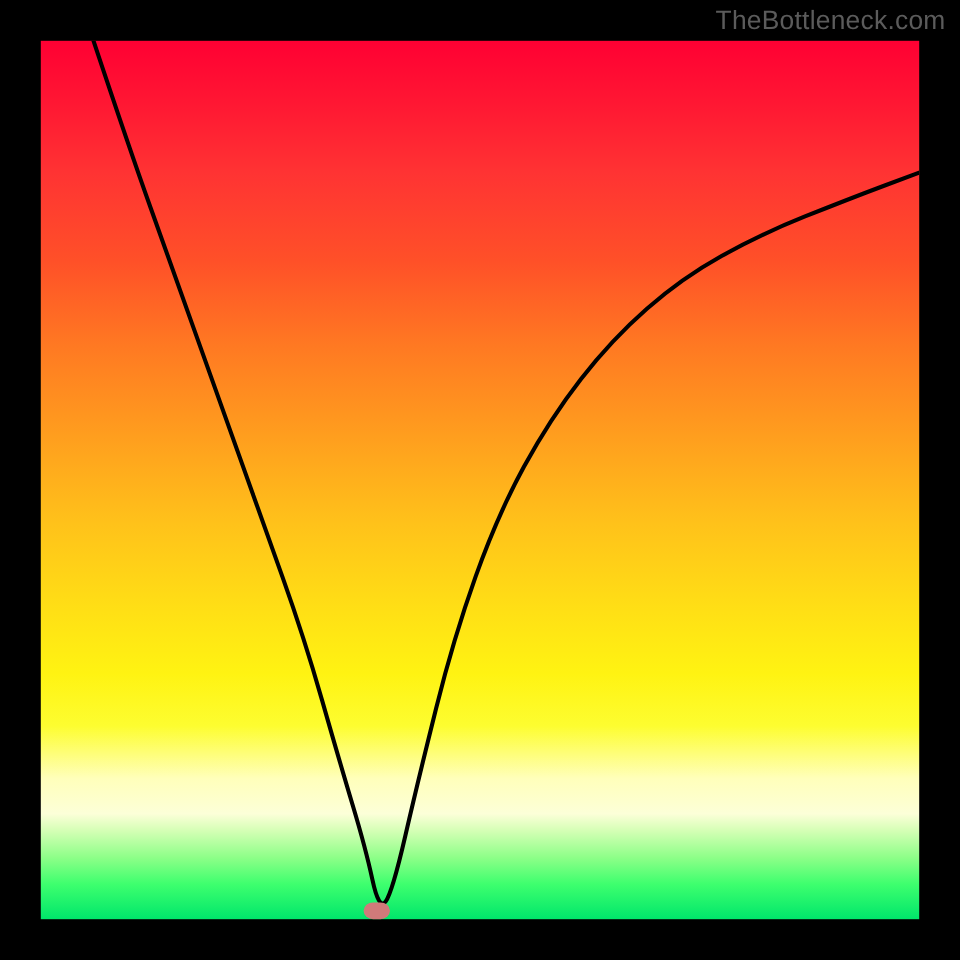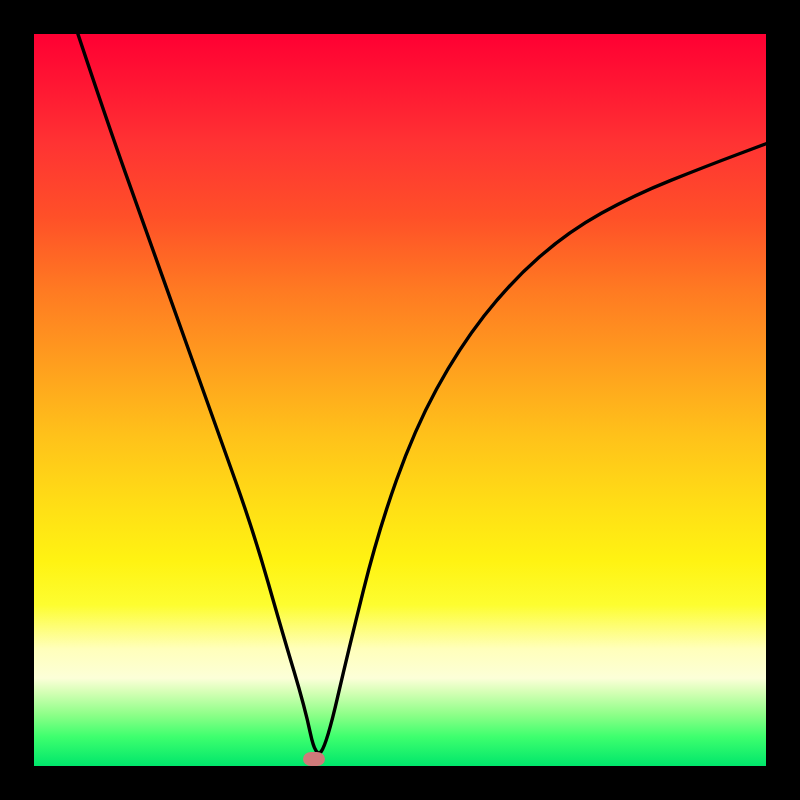--- a/index.html
+++ b/index.html
@@ -59,20 +59,21 @@
     height: 14px;
     background: #d07a7a;
     border-radius: 8px / 7px;
     transform: translate(-50%, -50%);
   }
 </style>
 </head>
 <body>
 
 <div class="frame">
+  <div class="attribution">TheBottleneck.com</div>
 
   <div class="plot-area">
     <svg class="curve-svg" viewBox="0 0 732 732" preserveAspectRatio="none">
       <path fill="none" stroke="#000000" stroke-width="3.4" stroke-linecap="round" d="M 43.92 0.00 Q 73.20 87.84 91.50 139.08 Q 109.80 190.32 128.10 241.56 Q 146.40 292.80 164.70 344.04 Q 183.00 395.28 201.30 446.52 Q 219.60 497.76 234.24 549.00 Q 248.88 600.24 259.86 636.84 Q 270.84 673.44 276.33 699.06 Q 281.82 724.68 287.31 717.36 Q 292.80 710.04 303.78 662.46 Q 314.76 614.88 329.40 556.32 Q 344.04 497.76 362.34 446.52 Q 380.64 395.28 402.60 355.02 Q 424.56 314.76 450.18 281.82 Q 475.80 248.88 505.08 223.26 Q 534.36 197.64 567.30 179.34 Q 600.24 161.04 636.84 146.40 Q 673.44 131.76 702.72 120.78 T 732.00 109.80" id="curvePath"></path>
     </svg>
     <div class="dot" id="marker" style="left: 279.624px; top: 724.68px; background: rgb(208, 122, 122);"></div>
   </div>
 </div>
 
 </body></html>

